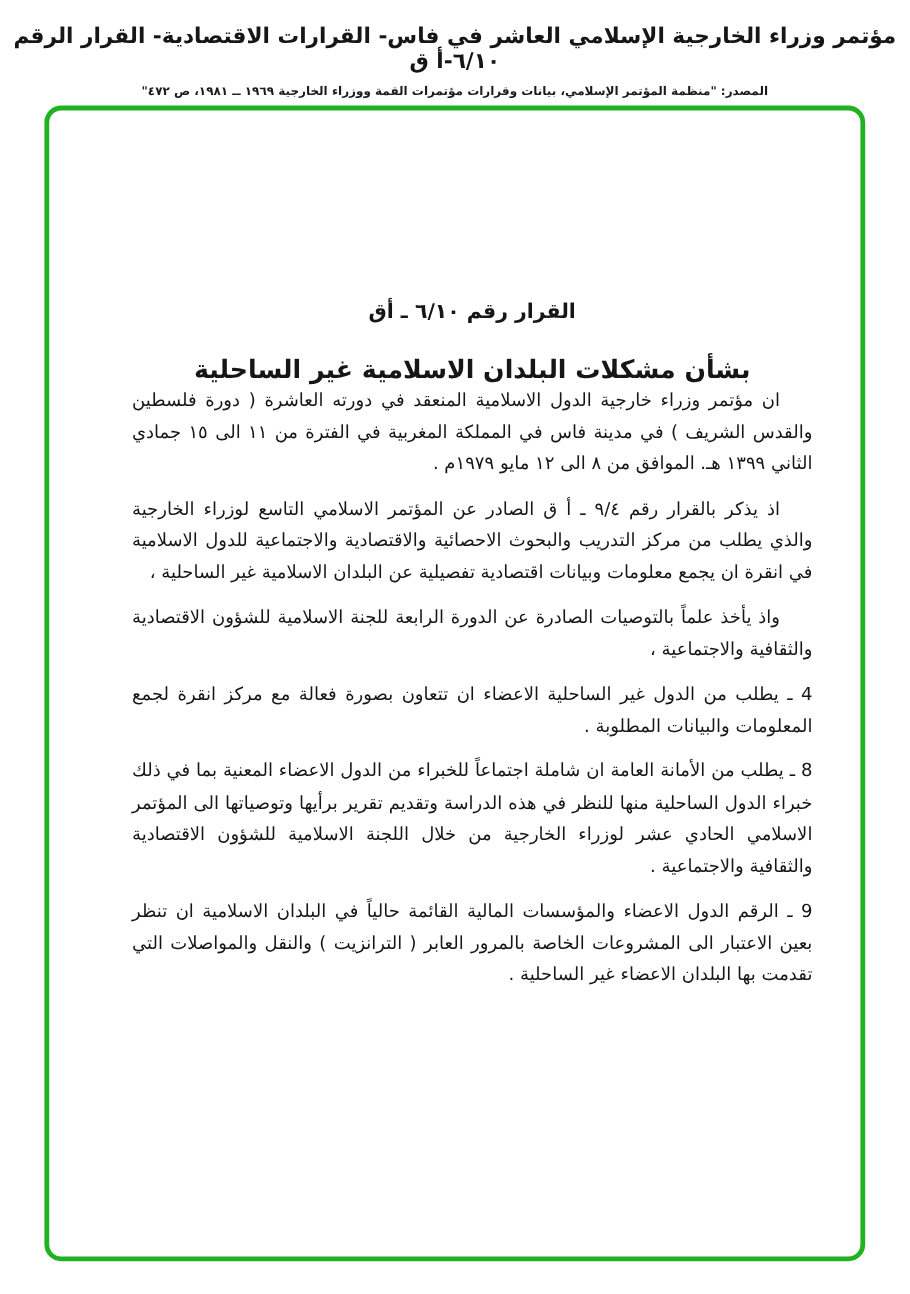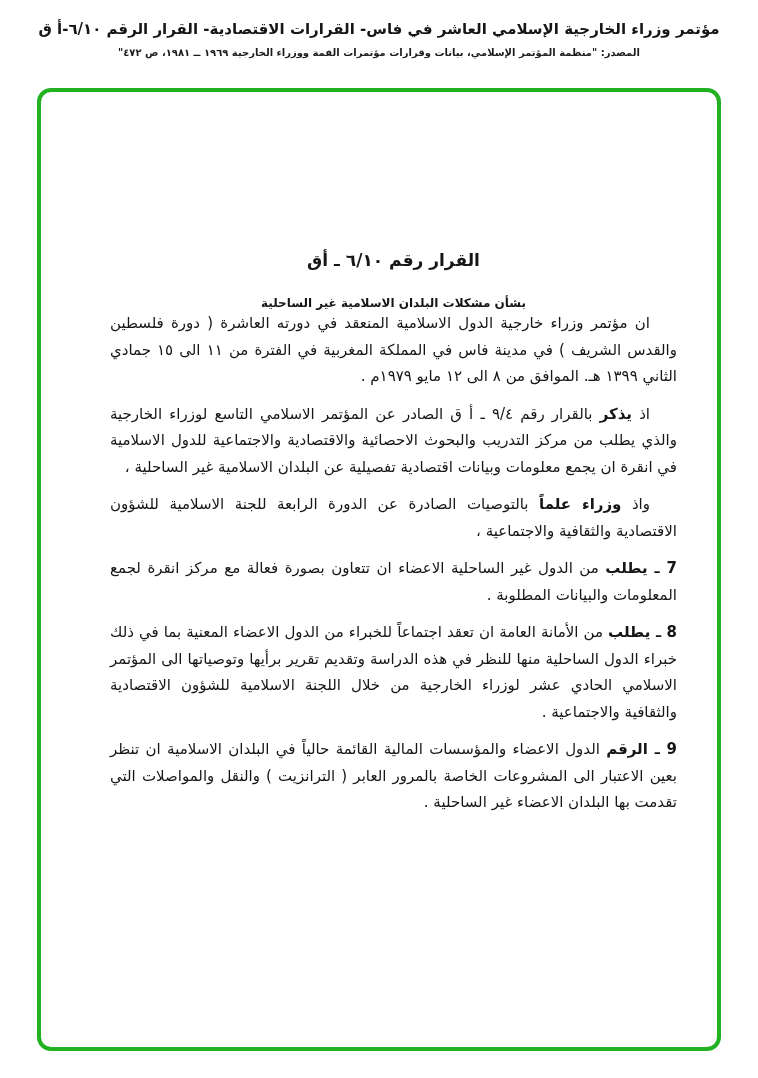--- a/index.html
+++ b/index.html
@@ -4,21 +4,21 @@
 <style>
   * { margin: 0; padding: 0; box-sizing: border-box; }
   html, body {
     width: 758px; height: 1078px;
     background: #ffffff;
     font-family: "DejaVu Sans", sans-serif;
   }
   body { direction: rtl; position: relative; color: #161616; }
 
   .doc-header { text-align: center; padding-top: 20px; }
-  .header-line1 { font-size: 15px; font-weight: bold; letter-spacing: 0; }
+  .header-line1 { font-size: 18px; font-weight: bold; letter-spacing: 0; }
   .header-line2 { font-size: 10px; font-weight: bold; margin-top: 9px; color: #1c1c1c; }
 
   .green-frame {
     position: absolute;
     top: 88px; left: 37px;
     width: 684px; height: 963px;
     border: 4px solid #21b121;
     border-radius: 14px;
     background: #ffffff;
     overflow: hidden;
@@ -26,34 +26,34 @@
 
   .doc-body { padding: 158px 40px 0 40px; }
 
   .title {
     text-align: center;
     font-size: 17px;
     font-weight: 600;
   }
   .subtitle {
     text-align: center;
-    font-size: 12px;
+    font-size: 21px;
     font-weight: bold;
     margin-top: 26px;
   }
   .content { }
 
   .para {
     font-size: 15px;
     line-height: 26.5px;
     text-align: justify;
     margin-bottom: 11px;
   }
   .para.indent { text-indent: 27px; }
-  .num, .bold-lead { font-weight: bold; }
+  .num, .bold-lead { font-weight: normal; }
 </style>
 </head>
 <body>
 
 <div class="page">
 
   <header class="doc-header">
     <div class="header-line1">مؤتمر وزراء الخارجية الإسلامي العاشر في فاس- القرارات الاقتصادية- القرار الرقم ٦/١٠-أ ق</div>
     <div class="header-line2">المصدر: "منظمة المؤتمر الإسلامي، بيانات وقرارات مؤتمرات القمة ووزراء الخارجية ١٩٦٩ ــ ١٩٨١، ص ٤٧٢"</div>
   </header>
@@ -63,26 +63,26 @@
 
       <div class="title">القرار رقم ٦/١٠ ـ أق</div>
       <div class="subtitle">بشأن مشكلات البلدان الاسلامية غير الساحلية</div>
 
       <div class="content">
 
         <p class="para indent"><span>ان مؤتمر وزراء خارجية الدول الاسلامية المنعقد في دورته العاشرة ( دورة فلسطين والقدس الشريف ) في مدينة فاس في المملكة المغربية في الفترة من ١١ الى ١٥ جمادي الثاني ١٣٩٩ هـ. الموافق من ٨ الى ١٢ مايو ١٩٧٩م .</span></p>
 
         <p class="para indent"><span>اذ </span><span class="bold-lead">يذكر</span><span> بالقرار رقم ٩/٤ ـ أ ق الصادر عن المؤتمر الاسلامي التاسع لوزراء الخارجية والذي يطلب من مركز التدريب والبحوث الاحصائية والاقتصادية والاجتماعية للدول الاسلامية في انقرة ان يجمع معلومات وبيانات اقتصادية تفصيلية عن البلدان الاسلامية غير الساحلية ،</span></p>
 
-        <p class="para indent"><span>واذ </span><span class="bold-lead">وزراء علماً</span><span> بالتوصيات الصادرة عن الدورة الرابعة للجنة الاسلامية للشؤون الاقتصادية والثقافية والاجتماعية ،</span></p>
+        <p class="para indent"><span>واذ </span><span class="bold-lead">يأخذ علماً</span><span> بالتوصيات الصادرة عن الدورة الرابعة للجنة الاسلامية للشؤون الاقتصادية والثقافية والاجتماعية ،</span></p>
 
 
-        <p class="para"><span class="num">7 ـ </span><span class="bold-lead">يطلب</span><span> من الدول غير الساحلية الاعضاء ان تتعاون بصورة فعالة مع مركز انقرة لجمع المعلومات والبيانات المطلوبة .</span></p>
+        <p class="para"><span class="num">4 ـ </span><span class="bold-lead">يطلب</span><span> من الدول غير الساحلية الاعضاء ان تتعاون بصورة فعالة مع مركز انقرة لجمع المعلومات والبيانات المطلوبة .</span></p>
 
-        <p class="para"><span class="num">8 ـ </span><span class="bold-lead">يطلب</span><span> من الأمانة العامة ان تعقد اجتماعاً للخبراء من الدول الاعضاء المعنية بما في ذلك خبراء الدول الساحلية منها للنظر في هذه الدراسة وتقديم تقرير برأيها وتوصياتها الى المؤتمر الاسلامي الحادي عشر لوزراء الخارجية من خلال اللجنة الاسلامية للشؤون الاقتصادية والثقافية والاجتماعية .</span></p>
+        <p class="para"><span class="num">8 ـ </span><span class="bold-lead">يطلب</span><span> من الأمانة العامة ان شاملة اجتماعاً للخبراء من الدول الاعضاء المعنية بما في ذلك خبراء الدول الساحلية منها للنظر في هذه الدراسة وتقديم تقرير برأيها وتوصياتها الى المؤتمر الاسلامي الحادي عشر لوزراء الخارجية من خلال اللجنة الاسلامية للشؤون الاقتصادية والثقافية والاجتماعية .</span></p>
 
         <p class="para"><span class="num">9 ـ </span><span class="bold-lead">الرقم</span><span> الدول الاعضاء والمؤسسات المالية القائمة حالياً في البلدان الاسلامية ان تنظر بعين الاعتبار الى المشروعات الخاصة بالمرور العابر ( الترانزيت ) والنقل والمواصلات التي تقدمت بها البلدان الاعضاء غير الساحلية .</span></p>
 
       </div>
     </div>
   </div>
 
 </div>
 
 </body></html>

